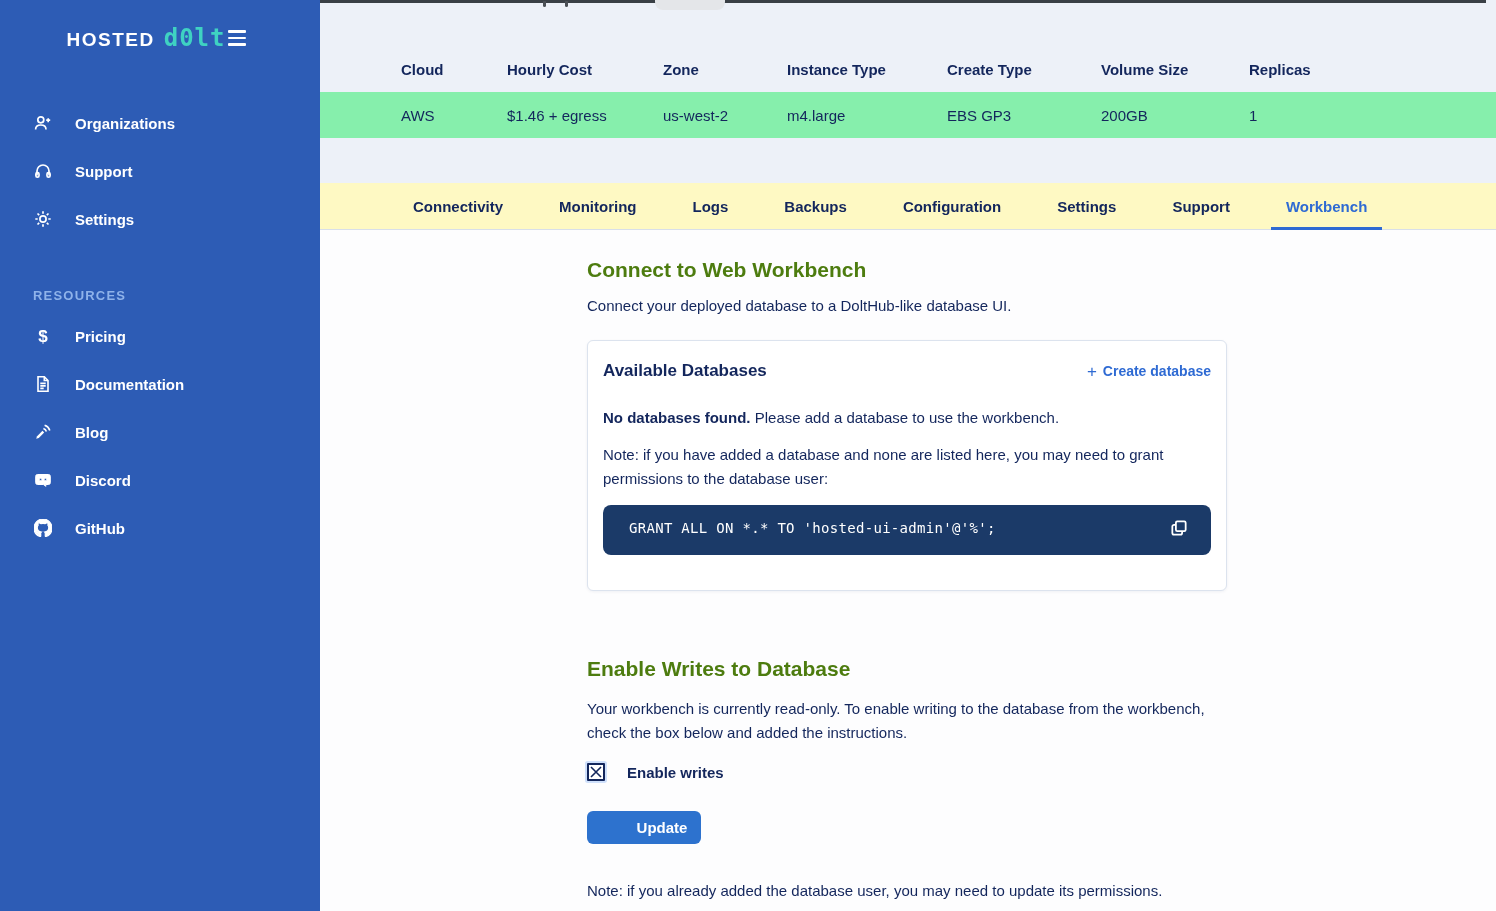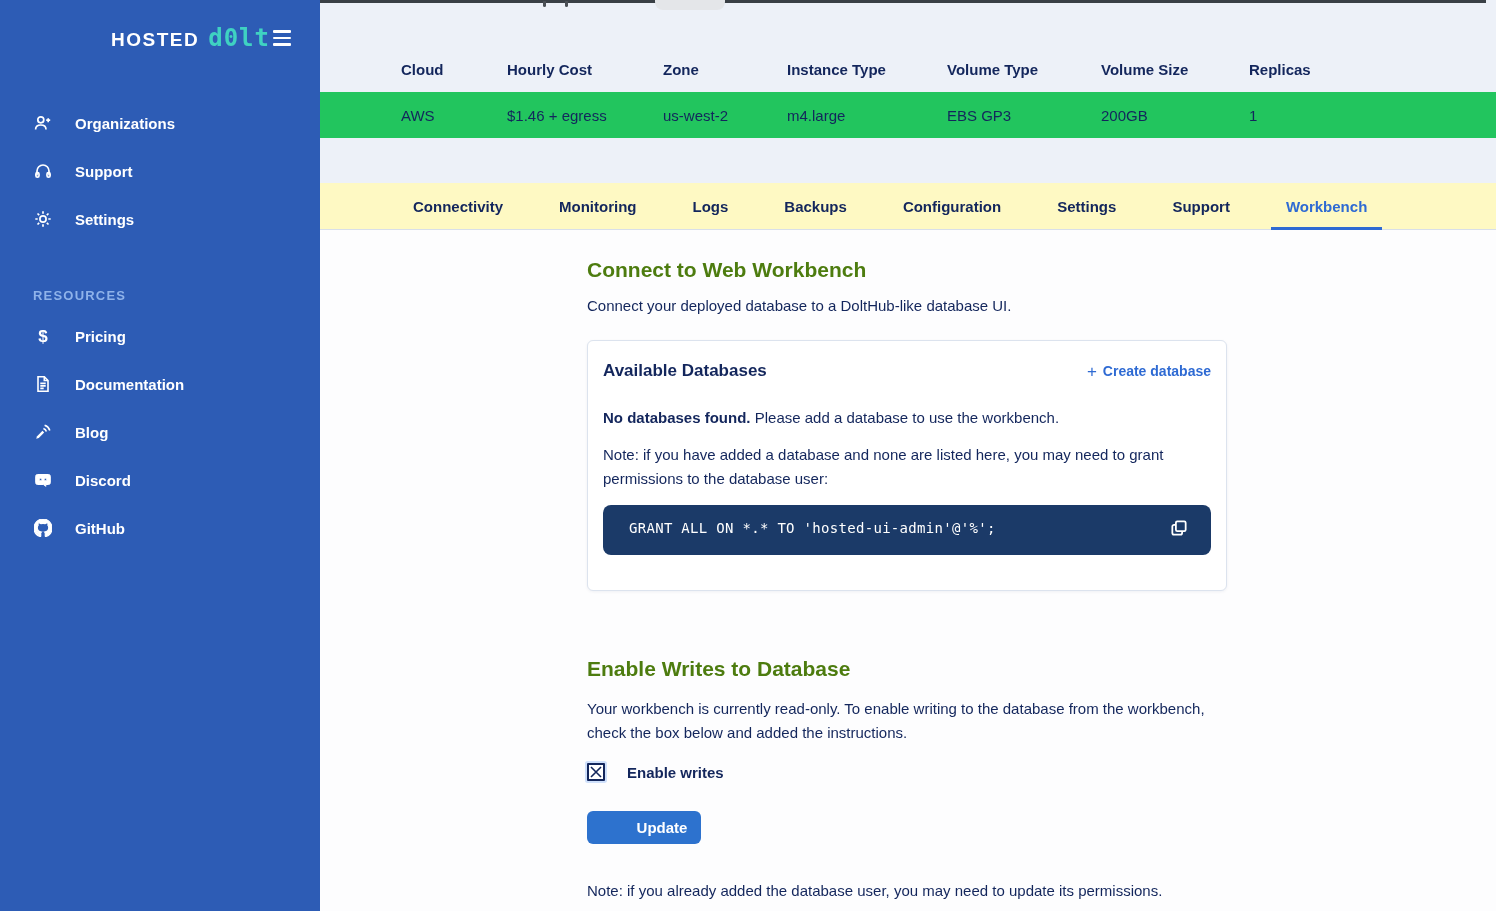--- a/index.html
+++ b/index.html
@@ -7,21 +7,21 @@
   body { font-family: "Liberation Sans", sans-serif; background: #fdfdfe; }
   #app { display: flex; width: 1496px; height: 911px; }
 
   
   .sidebar {
     width: 320px; min-width: 320px; height: 100%;
     background: #2d5cb5; color: #ffffff;
     display: flex; flex-direction: column;
   }
   .logo-row {
-    display: flex; align-items: center; justify-content: flex-end;
+    display: flex; align-items: center; justify-content: center;
     padding: 24px 26px 0 22px;
   }
   .logo { display: flex; align-items: baseline; gap: 9px; cursor: default; }
   .logo-hosted {
     color: #fff; font-weight: bold; font-size: 19px; letter-spacing: 1.5px;
   }
   .logo-dolt {
     color: #3fd2c2; font-family: "DejaVu Sans Mono", monospace;
     font-weight: bold; font-size: 24px; letter-spacing: 1px;
   }
@@ -60,21 +60,21 @@
   .top-fragment-mark { position: absolute; top: 1px; width: 3px; height: 6px; background: #4a4f55; border-radius: 0 0 2px 2px; z-index: 6; }
 
   .table-zone { background: #edf1f8; }
   .dep-grid {
     display: grid;
     grid-template-columns: 106px 156px 124px 160px 154px 148px auto;
     padding-left: 81px;
   }
   .dep-header { height: 92px; align-items: end; padding-bottom: 14px; }
   .dep-header .cell { font-weight: bold; font-size: 15px; color: #13265c; }
-  .dep-row { background: #22c55e; height: 46px; align-items: center; }
+  .dep-row { background: #86efac; height: 46px; align-items: center; }
   .dep-row .cell { font-size: 15px; color: #13265c; }
   .table-gap { height: 45px; background: #edf1f8; }
 
   .tabbar {
     background: #fef9c3; height: 47px;
     display: flex; align-items: flex-end; gap: 26px;
     padding-left: 78px; border-bottom: 1px solid #d8dfe9;
   }
   .tab {
     padding: 0 15px 12px 15px; font-size: 15px; font-weight: bold;
@@ -232,21 +232,21 @@
     <div class="top-fragment-tab"></div>
     <div class="top-fragment-mark" style="left:223px"></div>
     <div class="top-fragment-mark" style="left:245px"></div>
 
     <div class="table-zone">
       <div class="dep-grid dep-header">
         <div class="cell">Cloud</div>
         <div class="cell">Hourly Cost</div>
         <div class="cell">Zone</div>
         <div class="cell">Instance Type</div>
-        <div class="cell">Volume Type</div>
+        <div class="cell">Create Type</div>
         <div class="cell">Volume Size</div>
         <div class="cell">Replicas</div>
       </div>
       <div class="dep-grid dep-row">
         <div class="cell">AWS</div>
         <div class="cell">$1.46 + egress</div>
         <div class="cell">us-west-2</div>
         <div class="cell">m4.large</div>
         <div class="cell">EBS GP3</div>
         <div class="cell">200GB</div>

